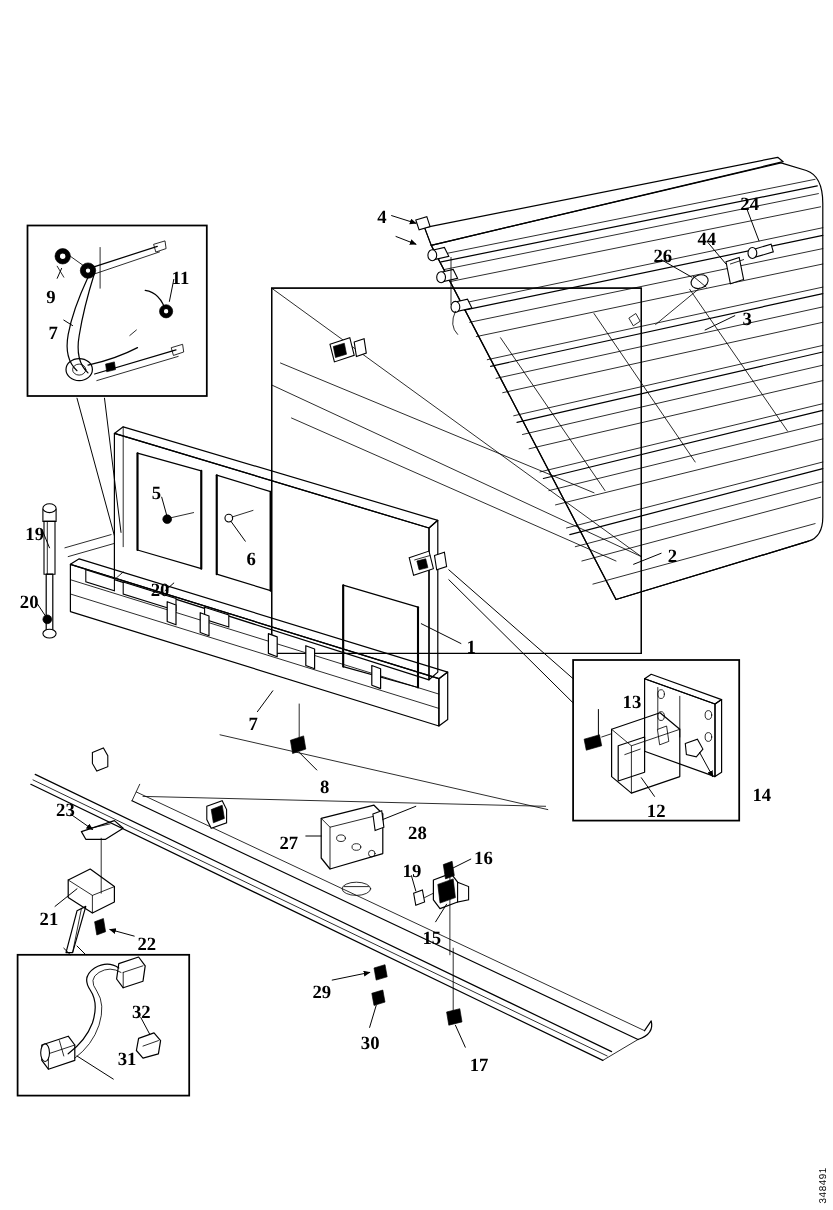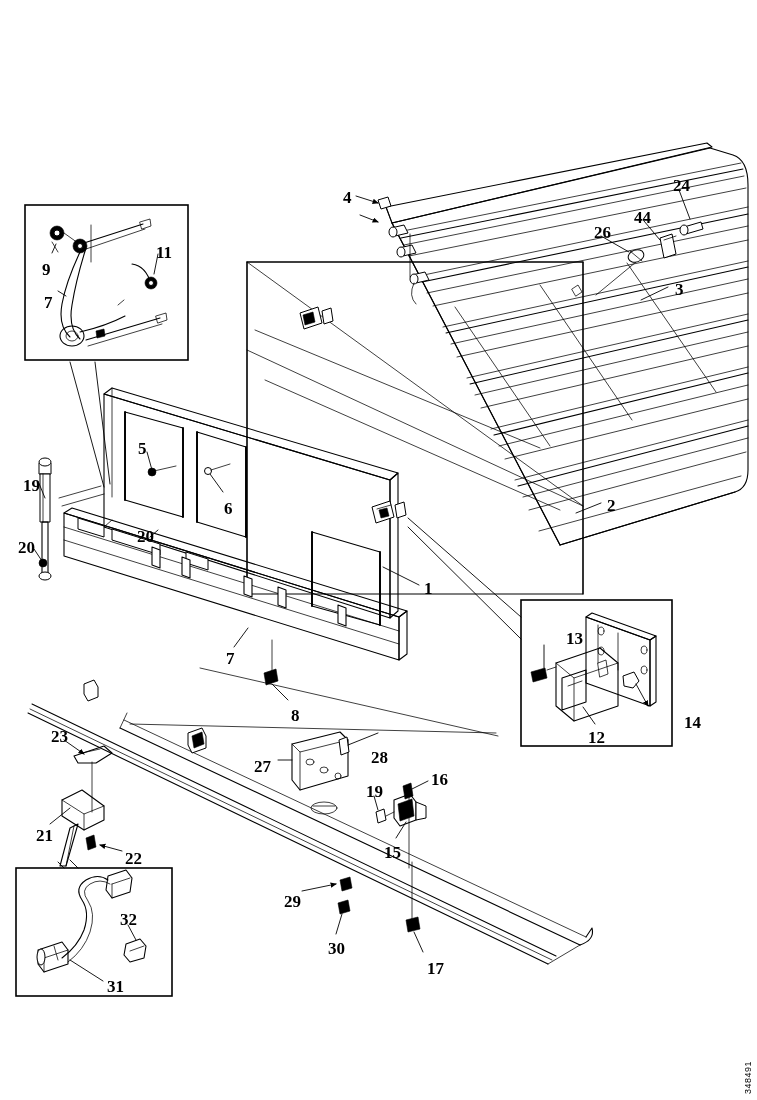--- a/index.html
+++ b/index.html
@@ -492,18 +492,18 @@
   <div class="callout" style="left:36px;  top:827px;">21</div>
   <div class="callout" style="left:125px; top:850px;">22</div>
   <div class="callout" style="left:51px;  top:728px;">23</div>
   <div class="callout" style="left:673px; top:177px;">24</div>
   <div class="callout" style="left:634px; top:209px;">44</div>
   <div class="callout" style="left:594px; top:224px;">26</div>
   <div class="callout" style="left:254px; top:758px;">27</div>
   <div class="callout" style="left:371px; top:722px;margin-top:27px;">28</div>
   <div class="callout" style="left:284px; top:893px;">29</div>
   <div class="callout" style="left:328px; top:940px;">30</div>
-  <div class="callout" style="left:107px; top:978px;">31</div>
+  <div class="callout" style="left:107px; top:954px;">31</div>
   <div class="callout" style="left:120px; top:911px;">32</div>
 
   <div class="drawing-no">348491</div>
 
 </div>
 
 </body></html>

